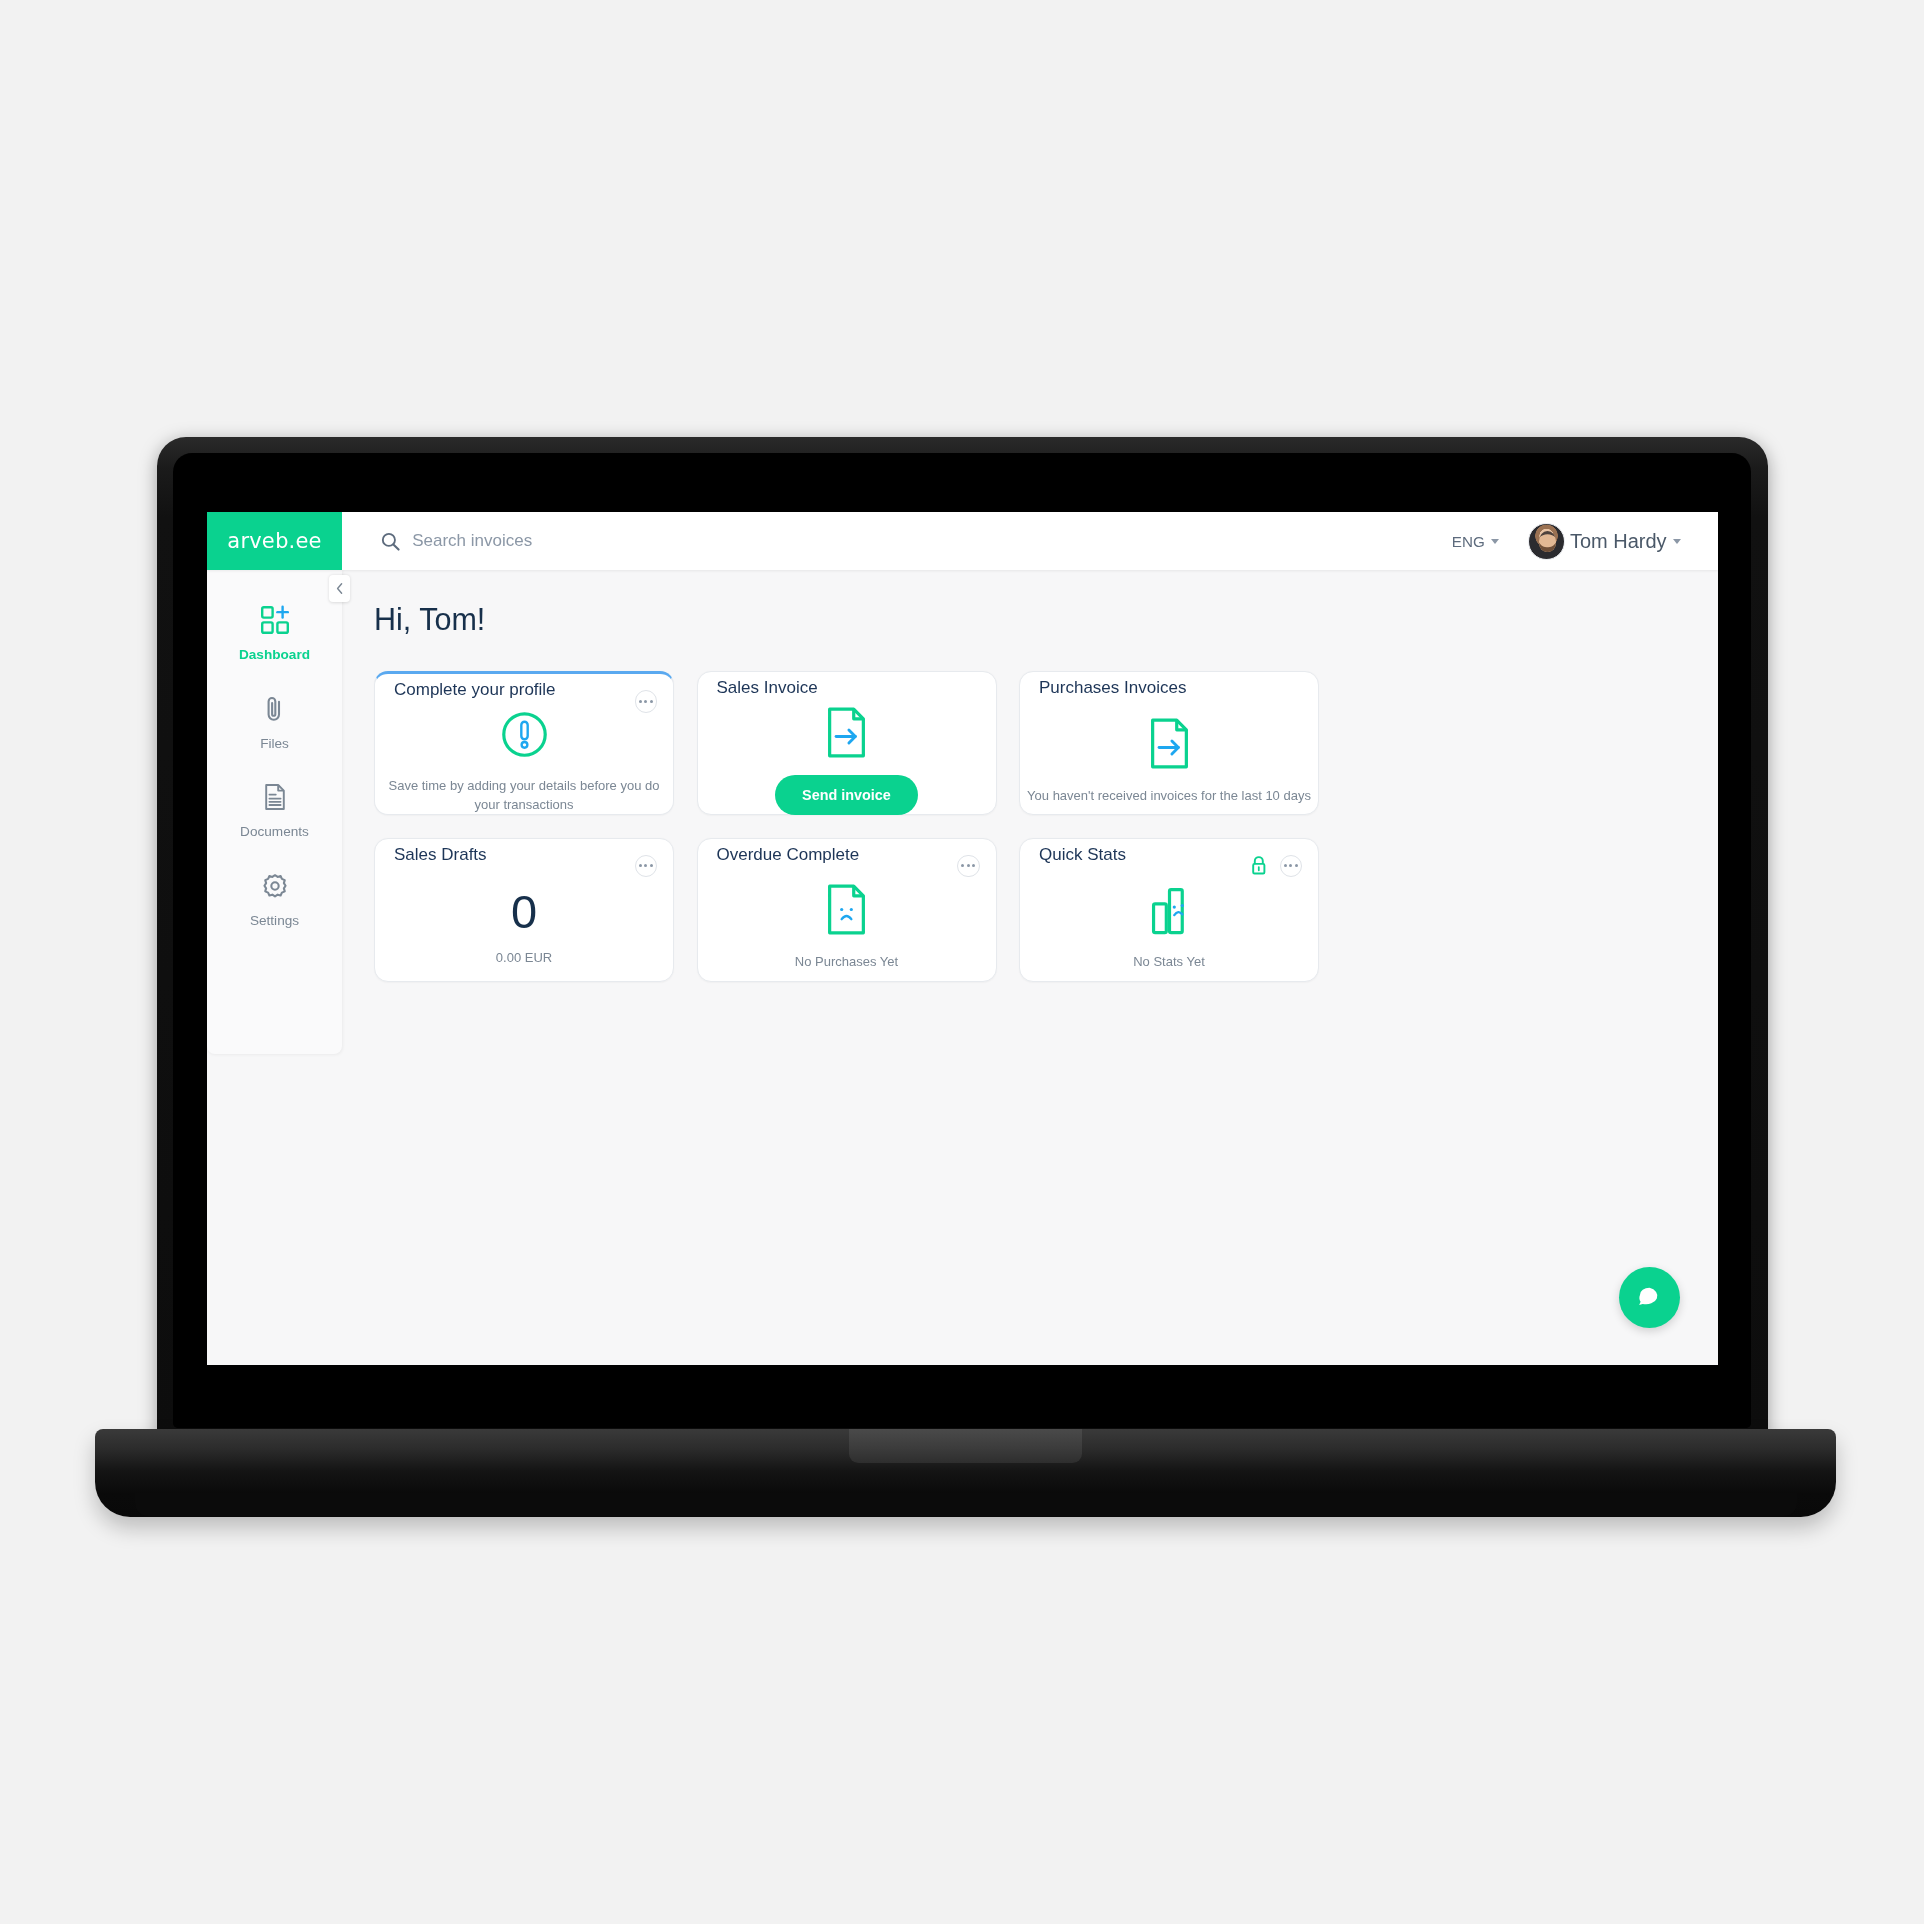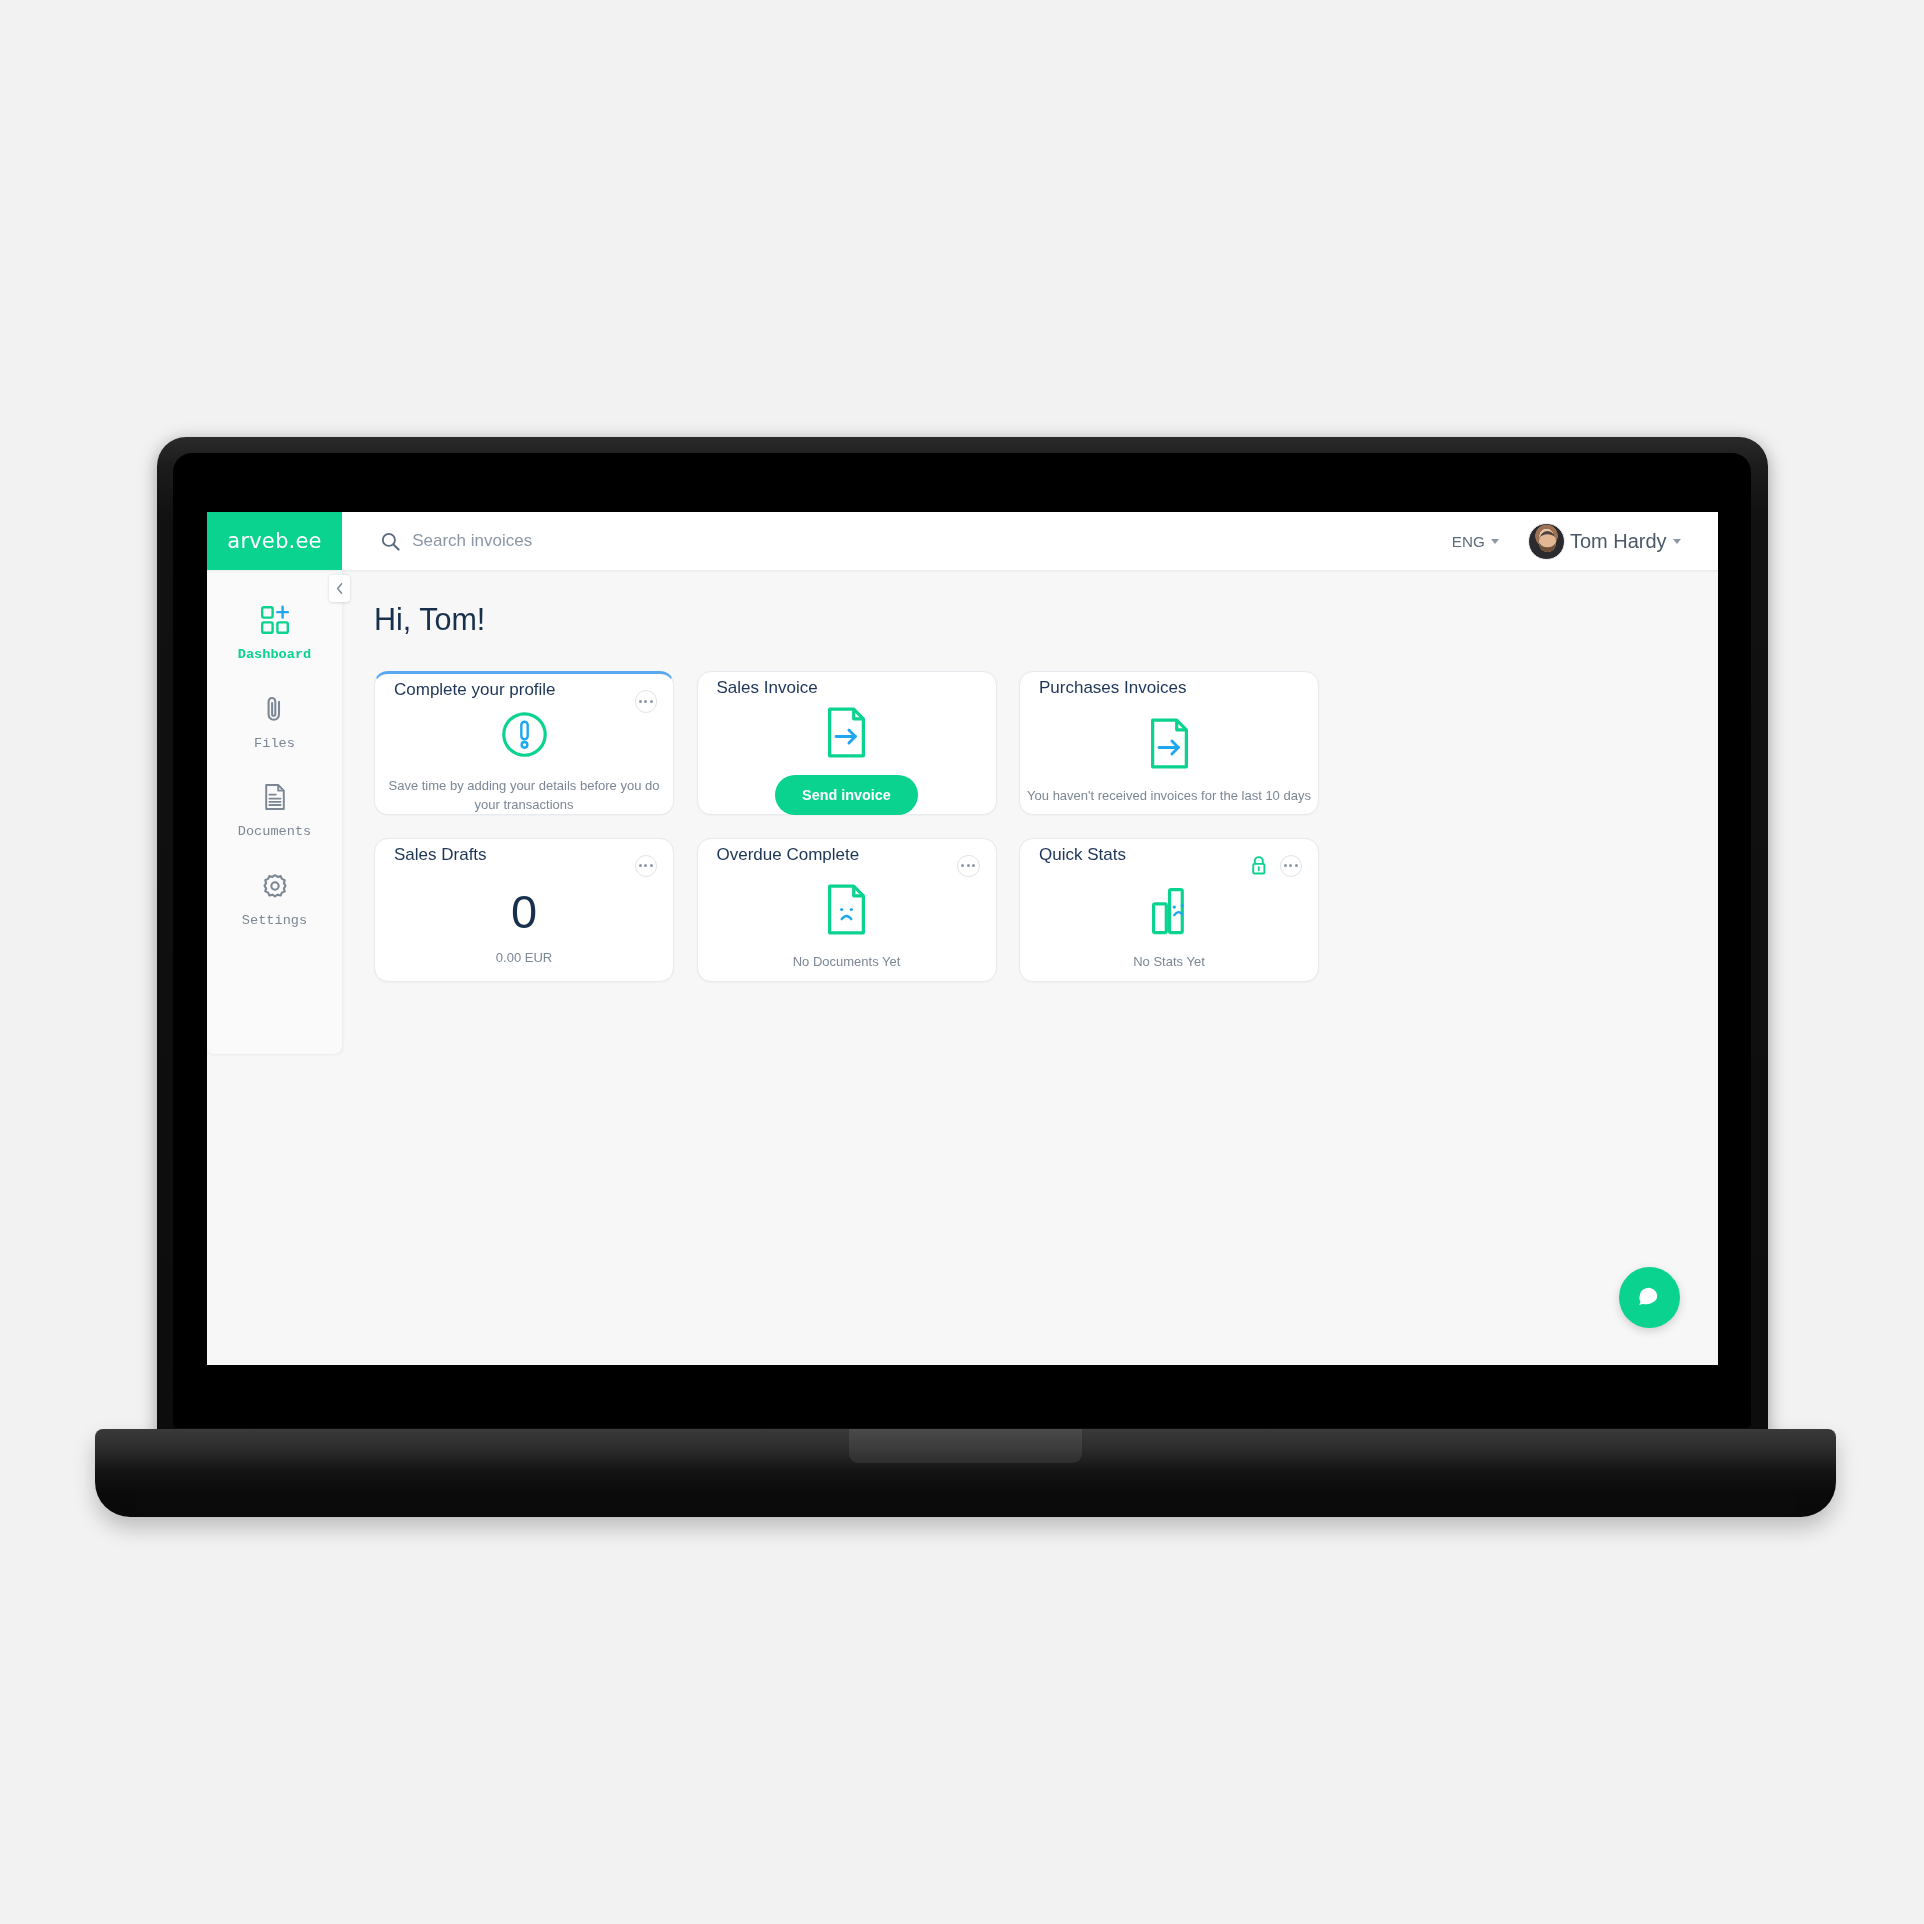--- a/index.html
+++ b/index.html
@@ -122,21 +122,21 @@
     position: absolute; right: -8px; top: 4.8px;
     width: 21px; height: 27px;
     background: #fff; border-radius: 4px;
     box-shadow: 0 0.8px 3.2px rgba(0,0,0,.13);
     display: flex; align-items: center; justify-content: center;
   }
   .nav-item {
     display: flex; flex-direction: column; align-items: center;
     gap: 8px; margin-bottom: 30.5px; cursor: pointer;
   }
-  .nav-label { font-size: 13.6px; color: #7b8794; font-family: Liberation Mono, monospace; }
+  .nav-label { font-size: 13.6px; color: #7b8794; }
   .nav-item.active .nav-label { color: #0ad28f; font-weight: 600; }
 
   
   .main { position: absolute; left: 135px; top: 58px; right: 0; bottom: 0; padding: 32px 0 0 32px; }
   .greeting { font-size: 30.5px; color: #17304b; font-weight: 400; margin-bottom: 34px; }
 
   .card-grid { display: grid; grid-template-columns: repeat(3, 300px); gap: 22.5px 22.5px; }
   .card {
     background: #fff; border: 0.8px solid #e7eaee; border-radius: 14px;
     height: 144px; position: relative; padding: 6px 19px;
@@ -340,21 +340,21 @@
           <div class="card-body">
             <span>
               <svg width="47" height="53" viewBox="0 0 58 66">
                 <path d="M8 4 h30 l12 12 v46 h-42 z" fill="none" stroke="#0ad28f" stroke-width="4" stroke-linejoin="round"></path>
                 <polyline points="38,4 38,16 50,16" fill="none" stroke="#0ad28f" stroke-width="4" stroke-linejoin="round"></polyline>
                 <circle cx="23" cy="33" r="2" fill="#1ea7f0"></circle>
                 <circle cx="35" cy="33" r="2" fill="#1ea7f0"></circle>
                 <path d="M23 45 q6 -8 12 0" fill="none" stroke="#1ea7f0" stroke-width="3" stroke-linecap="round"></path>
               </svg>
             </span>
-            <div class="card-note">No Documents Yet</div>
+            <div class="card-note">No Purchases Yet</div>
           </div>
         </div>
 
         <div class="card">
           <div class="card-title">Quick Stats</div>
           <span class="lock-ico">
             <svg width="17.6" height="21" viewBox="0 0 22 26">
               <path d="M6 11 v-3.5 a5 5 0 0 1 10 0 V11" fill="none" stroke="#0ad28f" stroke-width="2.4"></path>
               <rect x="4" y="11" width="14" height="12" rx="1.6" fill="none" stroke="#0ad28f" stroke-width="2.4"></rect>
               <line x1="11" y1="15" x2="11" y2="19" stroke="#0ad28f" stroke-width="2.2" stroke-linecap="round"></line>

